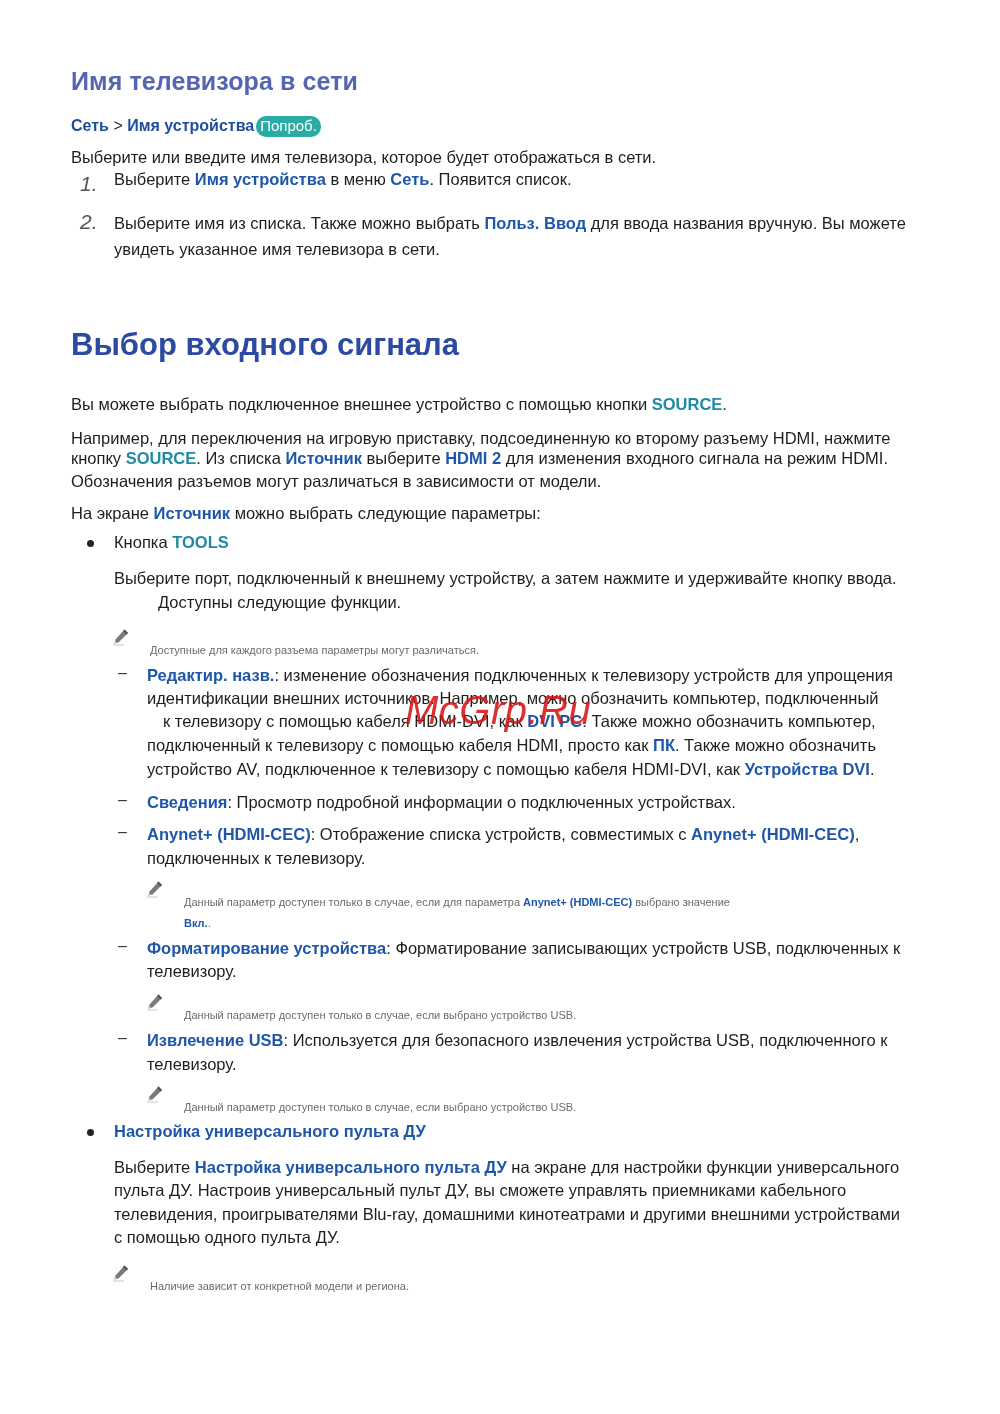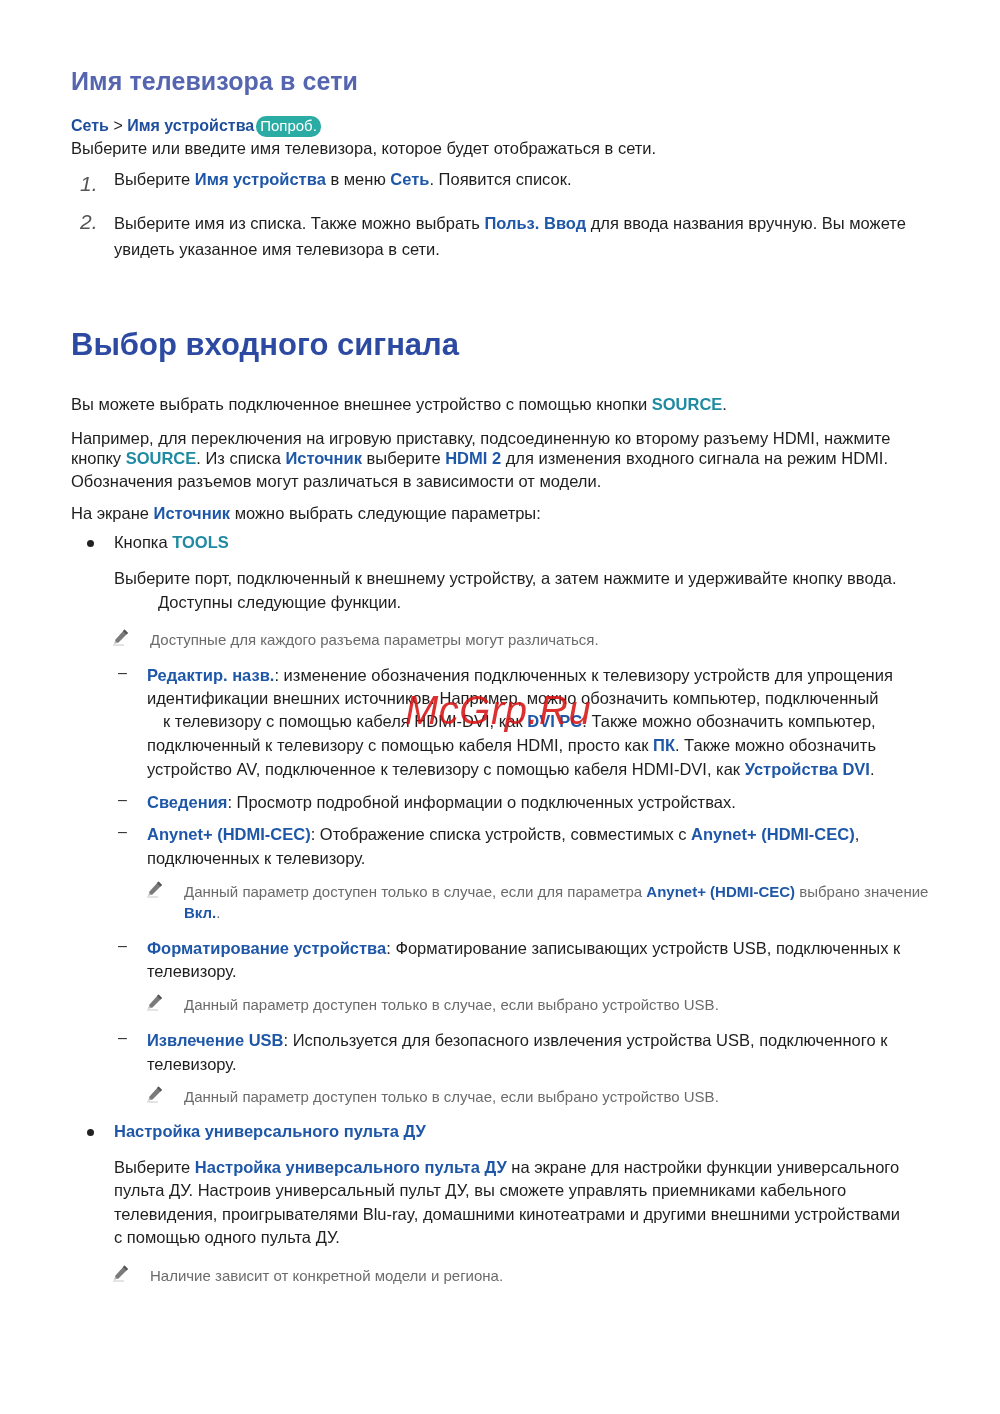--- a/index.html
+++ b/index.html
@@ -25,21 +25,21 @@
       display: inline-block; background: #2aaba4; color: #fff;
       font-weight: normal; font-size: 15px; border-radius: 10px;
       padding: 0 4px 1px 4px; line-height: 20px; margin-left: 2px;
     }
     .txt { font-size: 16.5px; line-height: 24px; color: #1e1e1e; }
     .b { font-weight: bold; color: #1f57a8; }
     .teal { font-weight: bold; color: #1f8aa2; }
     .num {
       font-size: 21px; font-style: italic; color: #555; font-family: "Liberation Sans", sans-serif;
     }
-    .note { font-size: 15px; color: #6b6b6b; line-height: 22px; }
+    .note { font-size: 11px; color: #6b6b6b; line-height: 22px; margin-top: 10px; }
     .note .b { color: #1f57a8; }
     .bullet { width: 7px; height: 7px; border-radius: 50%; background: #222; }
     .dash { font-size: 16px; color: #333; }
     .pencil { width: 18px; height: 18px; }
     .watermark {
       position: absolute; left: 405px; top: 688px;
       font-family: "Liberation Sans", sans-serif; font-style: italic;
       font-size: 40px; color: rgba(215, 20, 20, 0.88); letter-spacing: 0.5px;
       pointer-events: none; white-space: nowrap;
     }
@@ -61,21 +61,21 @@
 <div class="page">
 
   <div class="abs h2" style="left:71px; top:67px;">Имя телевизора в сети</div>
 
   <div class="abs crumb" style="left:71px; top:116px;">
     <span>Сеть</span>
     <span class="sep">&gt;</span>
     <span>Имя устройства</span><span class="pill">Попроб.</span>
   </div>
 
-  <div class="abs txt" style="left:71px; top:136px;text-align:right;">Выберите или введите имя телевизора, которое будет отображаться в сети.</div>
+  <div class="abs txt" style="left:71px; top:145px;text-align:right;">Выберите или введите имя телевизора, которое будет отображаться в сети.</div>
 
   <div class="abs num" style="left:80px; top:172px;">1.</div>
   <div class="abs txt" style="left:114px; top:167px;">
     <span>Выберите </span><span class="b">Имя устройства</span><span> в меню </span><span class="b">Сеть</span><span>. Появится список.</span>
   </div>
 
   <div class="abs num" style="left:80px; top:210px;">2.</div>
   <div class="abs txt" style="left:114px; top:211px;">
     <span>Выберите имя из списка. Также можно выбрать </span><span class="b">Польз. Ввод</span><span> для ввода названия вручную. Вы можете</span>
   </div>

